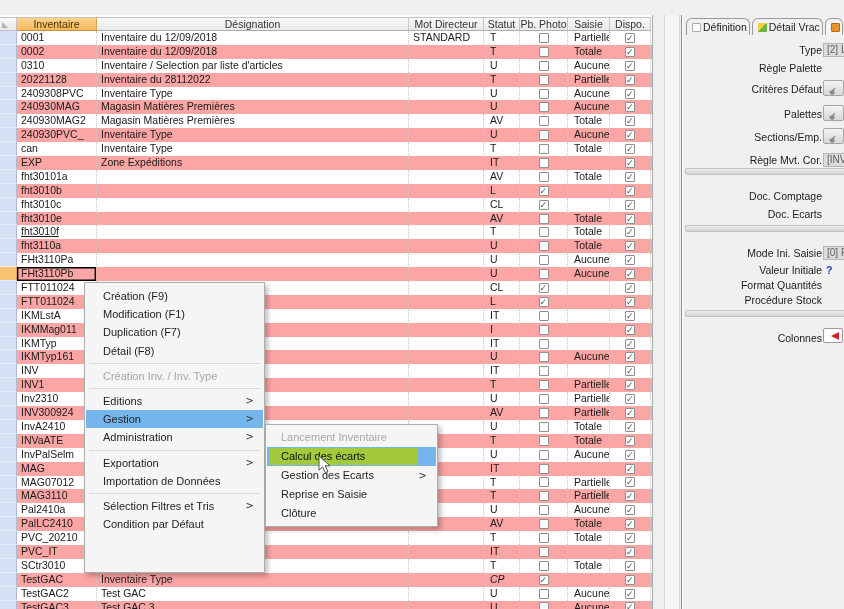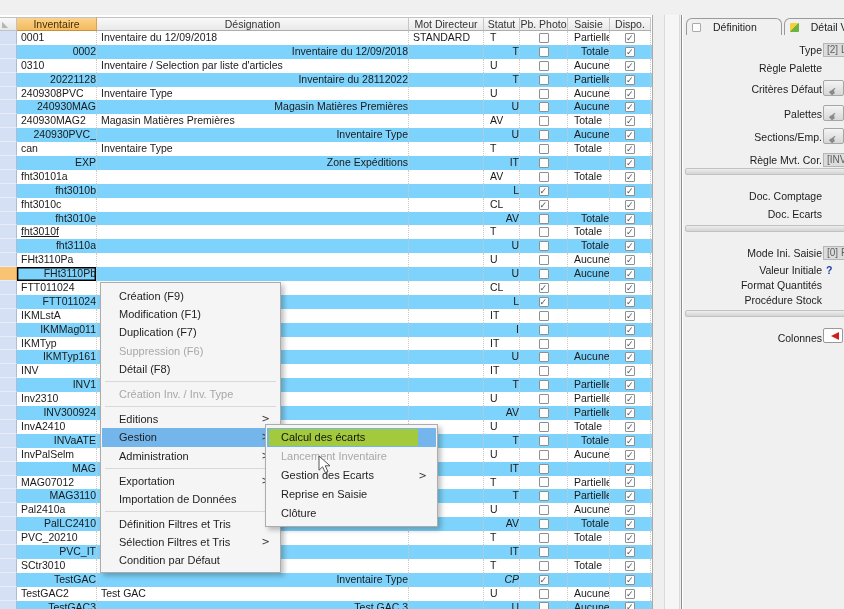--- a/index.html
+++ b/index.html
@@ -15,41 +15,41 @@
   .thead{position:absolute;left:0;top:2px;height:14px;display:flex;}
   .corner{width:17px;height:14px;box-sizing:border-box;background:linear-gradient(#F8F8F8,#E7E7E7);
           border:1px solid #C2C2C2;border-left:none;position:relative;font-family:"DejaVu Sans",sans-serif;
           font-size:8px;color:#B5B5B5;line-height:14px;text-align:left;padding-left:2px;}
   .hcell{height:14px;box-sizing:border-box;background:linear-gradient(#F9F9F9,#E9E9E9);
          border-right:1px solid #C6C6C6;border-top:1px solid #C2C2C2;border-bottom:1px solid #ADADAD;
          font-size:10.5px;color:#333;text-align:center;line-height:13px;overflow:hidden;white-space:nowrap;}
   .hcell.sorted{background:linear-gradient(#FBD38B,#F5BA5E);border-right-color:#D9A24C;border-bottom-color:#C8913B;color:#4a3000;}
   .tbody{position:absolute;left:0;top:16px;width:652px;}
   .trow{display:flex;height:13.9px;box-sizing:border-box;background:#fff;}
-  .trow.alt{background:#7dd3fc;text-align:right;}
+  .trow.alt{background:#fca5a5;}
   .rowhdr{width:17px;box-sizing:border-box;background:#D6E0F5;border-right:1px solid #AEBBD6;border-bottom:1px solid #E6EDF9;flex:none;}
   .rowhdr.sel{background:#F8C473;border-right-color:#D9A24C;}
   .cell{box-sizing:border-box;border-right:1px dotted #C9C9C9;font-size:10.5px;color:#1A1A1A;
         line-height:13.5px;white-space:nowrap;overflow:hidden;padding-left:4px;flex:none;}
   .cell.c-statut,.cell.c-saisie{padding-left:6px;}
   .cell.chk{display:flex;align-items:center;justify-content:center;padding-left:0;}
   .cell.focus{box-shadow:inset 0 0 0 1.4px #000;}
   .cb{width:10px;height:10px;box-sizing:border-box;border:1px solid #8F8F8F;background:#FDFDFD;
       border-radius:1px;position:relative;}
   .cb.on::after{content:"✓";position:absolute;left:0px;top:-1px;font-size:9px;line-height:10px;color:#4e5a63;
       font-family:"DejaVu Sans",sans-serif;}
   
   .scrollzone{position:absolute;left:652px;top:15px;width:29px;height:594px;background:#EFEFEF;border-left:1px solid #ABABAB;}
   .scrolltrack{position:absolute;left:11px;top:0;width:14px;height:594px;background:#F6F6F6;
                border-left:1px solid #DADADA;border-right:1px solid #DADADA;}
   
   .panel{position:absolute;left:681px;top:15px;width:163px;height:594px;background:#F0F0F0;
          border-left:1px solid #8E8E8E;box-shadow:inset 1px 0 0 #FFF;box-sizing:border-box;}
   .tabbar{position:absolute;left:4px;top:3px;height:17px;display:flex;gap:2px;align-items:flex-end;}
-  .tab{display:flex;align-items:center;gap:12px;height:16px;padding:0 24px 0 5px;background:#F0F0F0;
+  .tab{display:flex;align-items:center;gap:2px;height:16px;padding:0 2px 0 5px;background:#F0F0F0;
        border:1px solid #9A9A9A;border-bottom:none;border-radius:6px 6px 0 0;font-size:10.5px;color:#222;white-space:nowrap;}
   .tab.sel{font-weight:bold;background:#F4F4F4;}
   .ticon{width:9px;height:9px;border-radius:1px;flex:none;}
   .ticon.page{background:#fdfdfd;border:1px solid #aaa;box-sizing:border-box;}
   .ticon.cubes{background:linear-gradient(135deg,#f5d03c 45%,#6fb33f 45%);}
   .ticon.box{background:#e8922a;border:1px solid #b06a10;box-sizing:border-box;}
   .prow{position:absolute;left:0;width:163px;height:14px;}
   .plabel{position:absolute;left:0;right:23px;text-align:right;font-size:10.5px;color:#1c1c1c;line-height:14px;white-space:nowrap;overflow:hidden;}
   .pbox{position:absolute;left:141px;top:0px;width:70px;height:14px;box-sizing:border-box;background:#DCDCDC;
         border:1px solid #B5B5B5;color:#5f5f5f;font-size:10px;line-height:12px;padding:0 3px;white-space:nowrap;}
@@ -60,21 +60,21 @@
   .pq{position:absolute;left:144px;top:0;font-size:10.5px;font-weight:bold;color:#1d3fae;line-height:14px;}
   .pbar{position:absolute;left:3px;width:175px;height:7px;background:linear-gradient(#EDEDED,#D4D4D4);
         border:1px solid #C2C2C2;border-radius:2px;box-sizing:border-box;}
   .colicon{position:absolute;left:141px;top:-3px;width:20px;height:15px;box-sizing:border-box;background:#fff;
            border:1px solid #999;border-radius:2px;}
   .colicon .red-arrow{position:absolute;right:3px;top:3px;width:0;height:0;
            border-top:4px solid transparent;border-bottom:4px solid transparent;border-right:8px solid #CC2222;}
   
   .menu{position:absolute;background:#F5F5F5;border:1px solid #ACACAC;box-shadow:3px 3px 5px rgba(0,0,0,.25);
         box-sizing:border-box;padding:4px 1px;z-index:10;}
-  #ctx-menu{left:100px;top:282px;width:181px;height:291px;}
+  #ctx-menu{left:84px;top:282px;width:181px;height:291px;}
   #sub-menu{left:265px;top:424px;width:173px;height:103px;z-index:11;padding:3px 1px;}
   .mitem{position:relative;height:18.2px;line-height:18.2px;font-size:11px;color:#1E1E1E;
          padding-left:17px;white-space:nowrap;overflow:hidden;}
   #sub-menu .mitem{height:19px;line-height:19px;padding-left:14px;}
   .mitem.dis{color:#A8A8A8;}
   .mitem.hl{background:#74B6EC;}
   .marrow{position:absolute;right:9px;top:0;font-size:10px;color:#333;font-family:"DejaVu Sans",sans-serif;}
   .msep{height:1px;background:#D9D9D9;margin:3px 3px;}
   .greenbox{position:absolute;left:2px;right:18px;top:1px;bottom:1px;background:#A3C93C;border-radius:1px;}
   .greenbox .mlab{display:block;padding-left:12px;line-height:17px;color:#111;}
@@ -761,44 +761,42 @@
         <span class="colicon">
           <span class="red-arrow"></span>
         </span>
       </div>
   </div>
 
   <div class="menu" id="ctx-menu">
       <div class="mitem"><span class="mlab">Création (F9)</span></div>
       <div class="mitem"><span class="mlab">Modification (F1)</span></div>
       <div class="mitem"><span class="mlab">Duplication (F7)</span></div>
-      <div class="mitem dis"><span class="mlab">Suppression (F6)</span></div>
       <div class="mitem"><span class="mlab">Détail (F8)</span></div>
       <div class="msep"></div>
       <div class="mitem dis"><span class="mlab">Création Inv. / Inv. Type</span></div>
       <div class="msep"></div>
       <div class="mitem"><span class="mlab">Editions</span><span class="marrow">&gt;</span></div>
       <div class="mitem hl"><span class="mlab">Gestion</span><span class="marrow">&gt;</span></div>
       <div class="mitem"><span class="mlab">Administration</span><span class="marrow">&gt;</span></div>
       <div class="msep"></div>
       <div class="mitem"><span class="mlab">Exportation</span><span class="marrow">&gt;</span></div>
       <div class="mitem"><span class="mlab">Importation de Données</span></div>
       <div class="msep"></div>
-      <div class="mitem"><span class="mlab">Définition Filtres et Tris</span></div>
       <div class="mitem"><span class="mlab">Sélection Filtres et Tris</span><span class="marrow">&gt;</span></div>
       <div class="mitem"><span class="mlab">Condition par Défaut</span></div>
     </div>
 
   <div class="menu" id="sub-menu">
+      <div class="mitem dis"><span class="mlab">Lancement Inventaire</span></div>
       <div class="mitem hl">
         <div class="greenbox">
           <span class="mlab">Calcul des écarts</span>
         </div>
       </div>
-      <div class="mitem dis"><span class="mlab">Lancement Inventaire</span></div>
       <div class="mitem"><span class="mlab">Gestion des Ecarts</span><span class="marrow">&gt;</span></div>
       <div class="mitem"><span class="mlab">Reprise en Saisie</span></div>
       <div class="mitem"><span class="mlab">Clôture</span></div>
     </div>
 
   <svg class="cursor" width="13" height="19" viewBox="0 0 13 19">
     <path d="M1 1 L1 15.2 L4.6 11.8 L7.3 17.6 L9.9 16.4 L7.2 10.8 L12 10.8 Z" fill="#ffffff" stroke="#444444" stroke-width="0.9"></path>
   </svg>
 
 </div>

